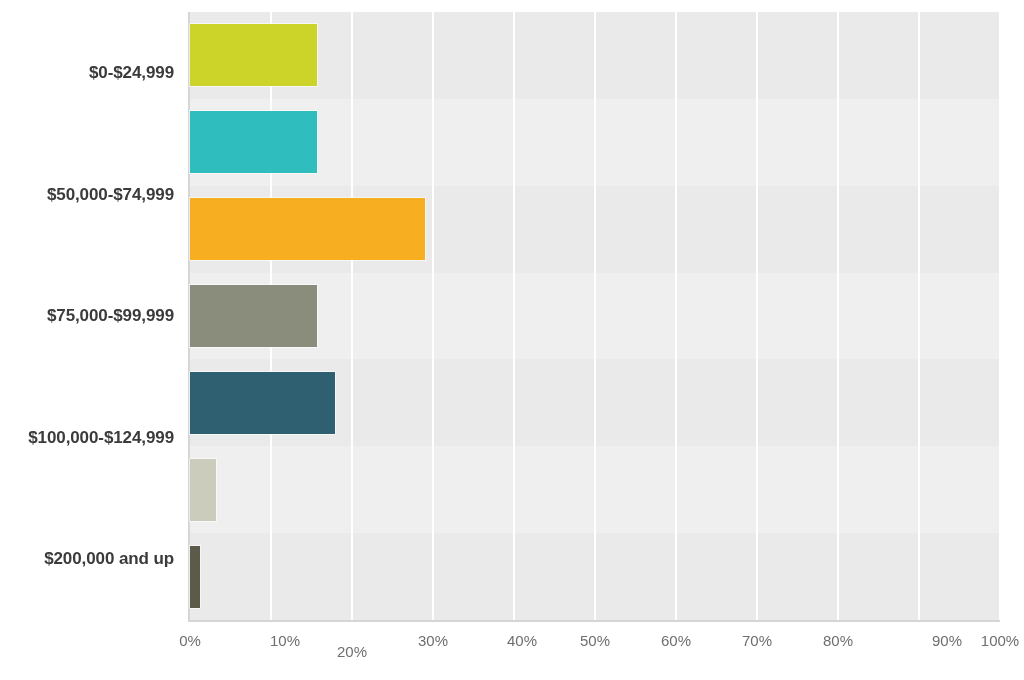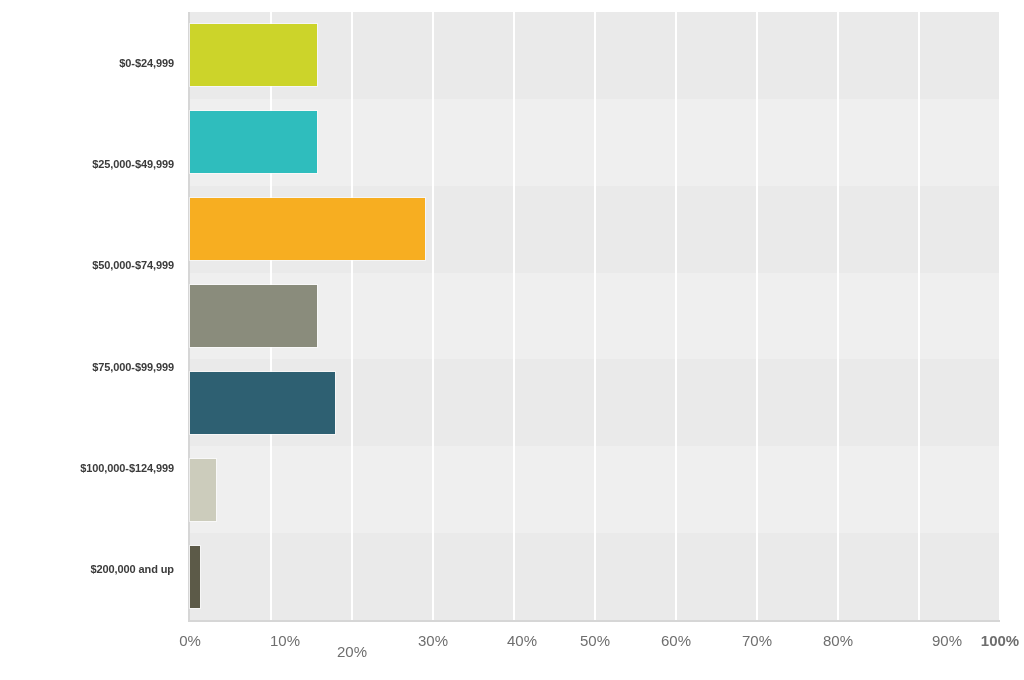--- a/index.html
+++ b/index.html
@@ -32,21 +32,21 @@
     flex-direction: column;
   }
   .cat-label {
     flex: 1 1 0;
     display: flex;
     align-items: center;
     justify-content: flex-end;
     text-align: right;
     padding-right: 8px;
     box-sizing: border-box;
-    font-size: 11px;
+    font-size: 17px;
     font-weight: bold;
     color: #3b3b3b;
     line-height: 1.28;
     letter-spacing: -0.1px;
     word-break: break-all;
   }
 
   
   .plot {
     position: absolute;
@@ -151,21 +151,20 @@
         <div class="gridline" style="left: 485px;"></div>
         <div class="gridline" style="left: 566px;"></div>
         <div class="gridline" style="left: 647px;"></div>
         <div class="gridline" style="left: 728px;"></div>
         <div class="gridline" style="left: 809px;"></div>
       </div>
   </div>
 
   <div class="cat-labels" id="cat-labels">
       <div class="cat-label">$0-$24,999</div>
-      <div class="cat-label">$25,000-$49,999</div>
       <div class="cat-label">$50,000-$74,999</div>
       <div class="cat-label">$75,000-$99,999</div>
       <div class="cat-label">$100,000-$124,999</div>
       <div class="cat-label">$200,000 and up</div>
     </div>
 
   <div class="bars" id="bars">
       <div class="bar-row">
         <div class="bar" title="$0-$24,999: 15.7%" style="width: 127.17px; background: rgb(204, 212, 42);"></div>
       </div>
@@ -193,16 +192,16 @@
       <span class="xtick" style="left: 0px;">0%</span>
       <span class="xtick" style="left: 95px;">10%</span>
       <span class="xtick" style="left: 162px; margin-top: 11px;">20%</span>
       <span class="xtick" style="left: 243px;">30%</span>
       <span class="xtick" style="left: 332px;">40%</span>
       <span class="xtick" style="left: 405px;">50%</span>
       <span class="xtick" style="left: 486px;">60%</span>
       <span class="xtick" style="left: 567px; text-align: right;">70%</span>
       <span class="xtick" style="left: 648px;">80%</span>
       <span class="xtick" style="left: 757px;">90%</span>
-      <span class="xtick" style="left: 810px; font-weight: bold;">100%</span>
+      <span class="xtick" style="left: 810px;">100%</span>
     </div>
 
 </div>
 
 </body></html>

